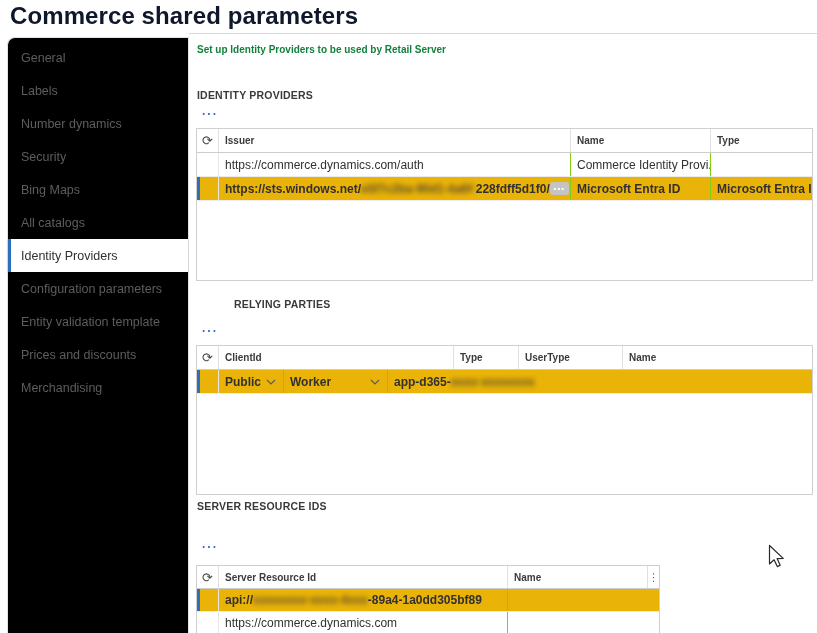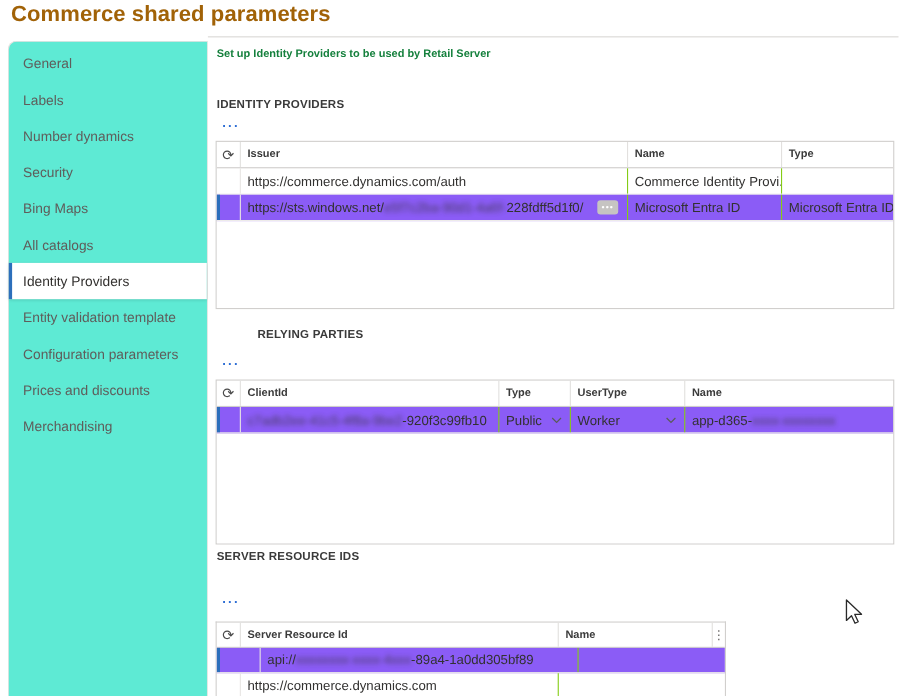--- a/index.html
+++ b/index.html
@@ -5,26 +5,26 @@
   html,body{margin:0;padding:0;}
   body{
     width:817px;height:633px;position:relative;overflow:hidden;
     background:#ffffff;
     font-family:"Liberation Sans", sans-serif;
     color:#323130;
   }
   
   .page-title{
     position:absolute;left:10px;top:2px;
-    font-size:20px;font-weight:700;color:#a16207;letter-spacing:.1px;
+    font-size:24px;font-weight:700;color:#0f172a;letter-spacing:.1px;
   }
   
   .sidebar{
     position:absolute;left:7px;top:37px;width:182px;height:596px;
-    background:#5eead4;border:1px solid #e4e2e0;border-bottom:none;
+    background:#000000;border:1px solid #e4e2e0;border-bottom:none;
     border-radius:8px 0 0 0;box-sizing:border-box;padding-top:3px;
   }
   .nav-item{
     height:33px;display:flex;align-items:center;padding-left:13px;
     font-size:12.5px;color:#5f5d5b;position:relative;cursor:pointer;
     white-space:nowrap;
   }
   .nav-item.selected{
     background:#ffffff;color:#33312f;
     box-shadow:0 1px 3px rgba(0,0,0,.14);
@@ -75,21 +75,21 @@
     color:#605e5c;font-size:11px;cursor:pointer;
   }
   .row{display:flex;height:23px;flex:none;border-bottom:1px solid #edebe9;position:relative;cursor:pointer;}
   .row .icell{border-right:1px solid #e8e6e4;}
   .cell{
     font-size:12px;color:#323130;display:flex;align-items:center;
     padding-left:6px;border-right:1px solid #84cc16;box-sizing:border-box;
     white-space:nowrap;overflow:hidden;
   }
   .cell.last{border-right:none;}
-  .row.selected{background:#8b5cf6;}
+  .row.selected{background:#eab308;font-weight:bold;}
   .row.selected::before{
     content:"";position:absolute;left:0;top:0;bottom:0;width:3px;background:#2c6fbb;z-index:2;
   }
   .grid-filler{flex:1;background:#fff;}
   
   .g1c1{width:352px;flex:none;}.g1c2{width:140px;flex:none;}.g1c3{flex:1;}
   
   .g2c1{width:235px;flex:none;}.g2c2{width:65px;flex:none;}.g2c3{width:104px;flex:none;text-align:right;}.g2c4{flex:1;}
   
   .g3c1{width:289px;flex:none;}.g3c2{flex:1;}
@@ -110,22 +110,22 @@
 <div class="page-title">Commerce shared parameters</div>
 
 <div class="sidebar">
   <div class="nav-item">General</div>
   <div class="nav-item">Labels</div>
   <div class="nav-item">Number dynamics</div>
   <div class="nav-item">Security</div>
   <div class="nav-item">Bing Maps</div>
   <div class="nav-item">All catalogs</div>
   <div class="nav-item selected">Identity Providers</div>
+  <div class="nav-item">Configuration parameters</div>
   <div class="nav-item">Entity validation template</div>
-  <div class="nav-item">Configuration parameters</div>
   <div class="nav-item">Prices and discounts</div>
   <div class="nav-item">Merchandising</div>
 </div>
 
 <div class="content"></div>
 <div class="content-heading">Set up Identity Providers to be used by Retail Server</div>
 
 <div class="section-title" style="top:89px;">IDENTITY PROVIDERS</div>
 <div class="more-btn" style="top:106px;">...</div>
 
@@ -162,24 +162,20 @@
 <div class="grid" style="left:196px;top:345px;width:617px;height:150px;">
   <div class="grid-header">
     <div class="icell">⟳</div>
     <div class="hcell g2c1">ClientId</div>
     <div class="hcell g2c2">Type</div>
     <div class="hcell g2c3">UserType</div>
     <div class="hcell g2c4 last">Name</div>
   </div>
   <div class="row selected">
     <div class="icell"></div>
-    <div class="cell g2c1">
-      <span class="redact">c7adb2ee-41c5-4f8a-9be2</span>
-        <span>-920f3c99fb10</span>
-    </div>
     <div class="cell g2c2">
       <span>Public</span>
       <svg class="chev" width="10" height="6" viewBox="0 0 10 6">
           <path d="M1 1 L5 5 L9 1" stroke="#5a5a5a" stroke-width="1.1" fill="none"></path>
         </svg>
     </div>
     <div class="cell g2c3">
       <span>Worker</span>
       <svg class="chev" width="10" height="6" viewBox="0 0 10 6">
           <path d="M1 1 L5 5 L9 1" stroke="#5a5a5a" stroke-width="1.1" fill="none"></path>
@@ -196,21 +192,21 @@
 <div class="section-title" style="top:500px;">SERVER RESOURCE IDS</div>
 <div class="more-btn" style="top:539px;">...</div>
 
 <div class="grid" style="left:196px;top:565px;width:464px;height:68px;border-bottom:none;">
   <div class="grid-header" style="height:22px;">
     <div class="icell">⟳</div>
     <div class="hcell g3c1">Server Resource Id</div>
     <div class="hcell g3c2 last">Name</div>
     <div class="kcell">⋮</div>
   </div>
-  <div class="row selected" style="height:22px;padding-left:18px;">
+  <div class="row selected" style="height:22px;">
     <div class="icell"></div>
     <div class="cell g3c1">
       <span>api://</span>
         <span class="redact">xxxxxxxx-xxxx-4xxx</span>
         <span>-89a4-1a0dd305bf89</span>
     </div>
     <div class="cell g3c2 last"></div>
   </div>
   <div class="row" style="height:22px;">
     <div class="icell"></div>

